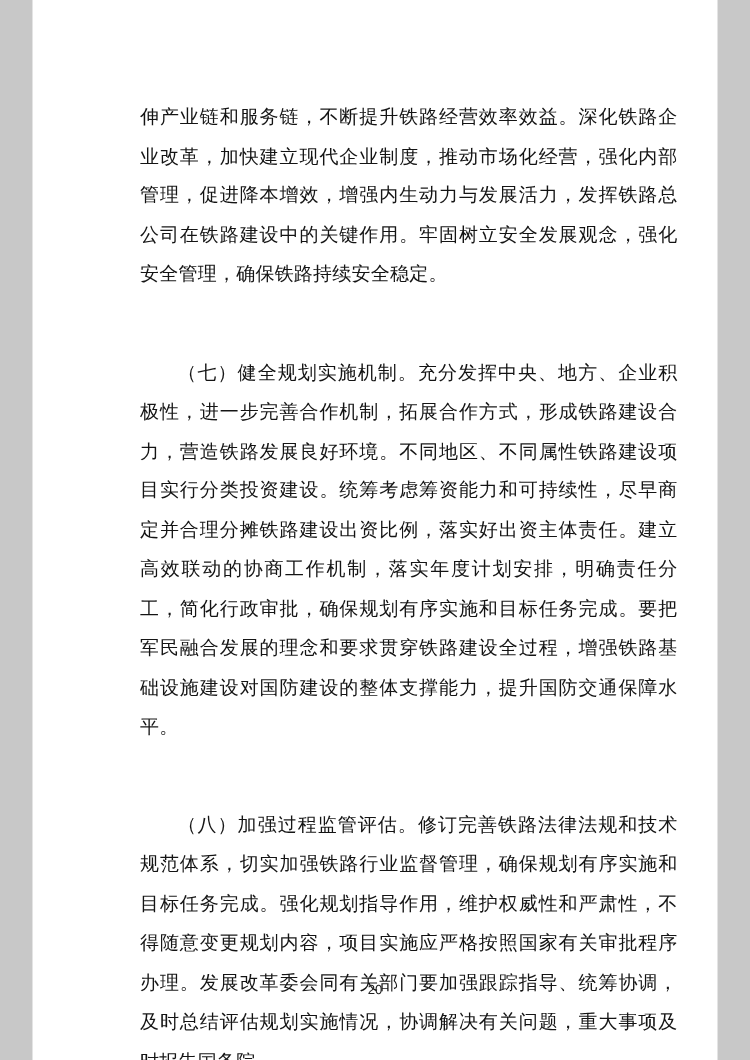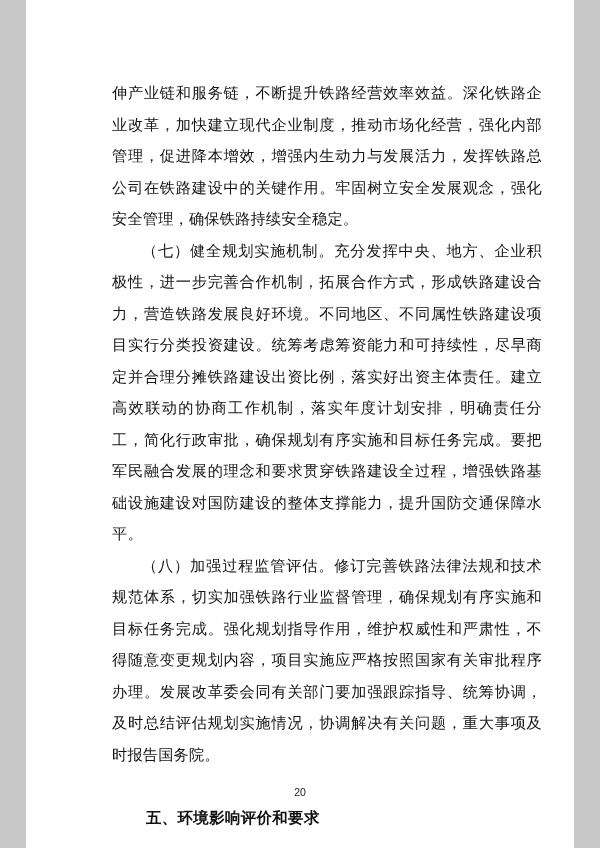--- a/index.html
+++ b/index.html
@@ -30,20 +30,21 @@
     font-size: 15.2px;
     line-height: 31.5px;
     color: #141414;
     text-align: justify;
     text-align-last: left;
     letter-spacing: 0.2px;
     font-family: "DejaVu Serif", "Liberation Serif", serif;
   }
   p.indent {
     text-indent: 30px;
+    margin-top: 47px;
   }
   p.section-heading {
     margin: 4px;
     font-size: 15.4px;
     line-height: 31.5px;
     font-weight: bold;
     color: #111;
     text-indent: 30px;
     letter-spacing: 0.4px;
   }

